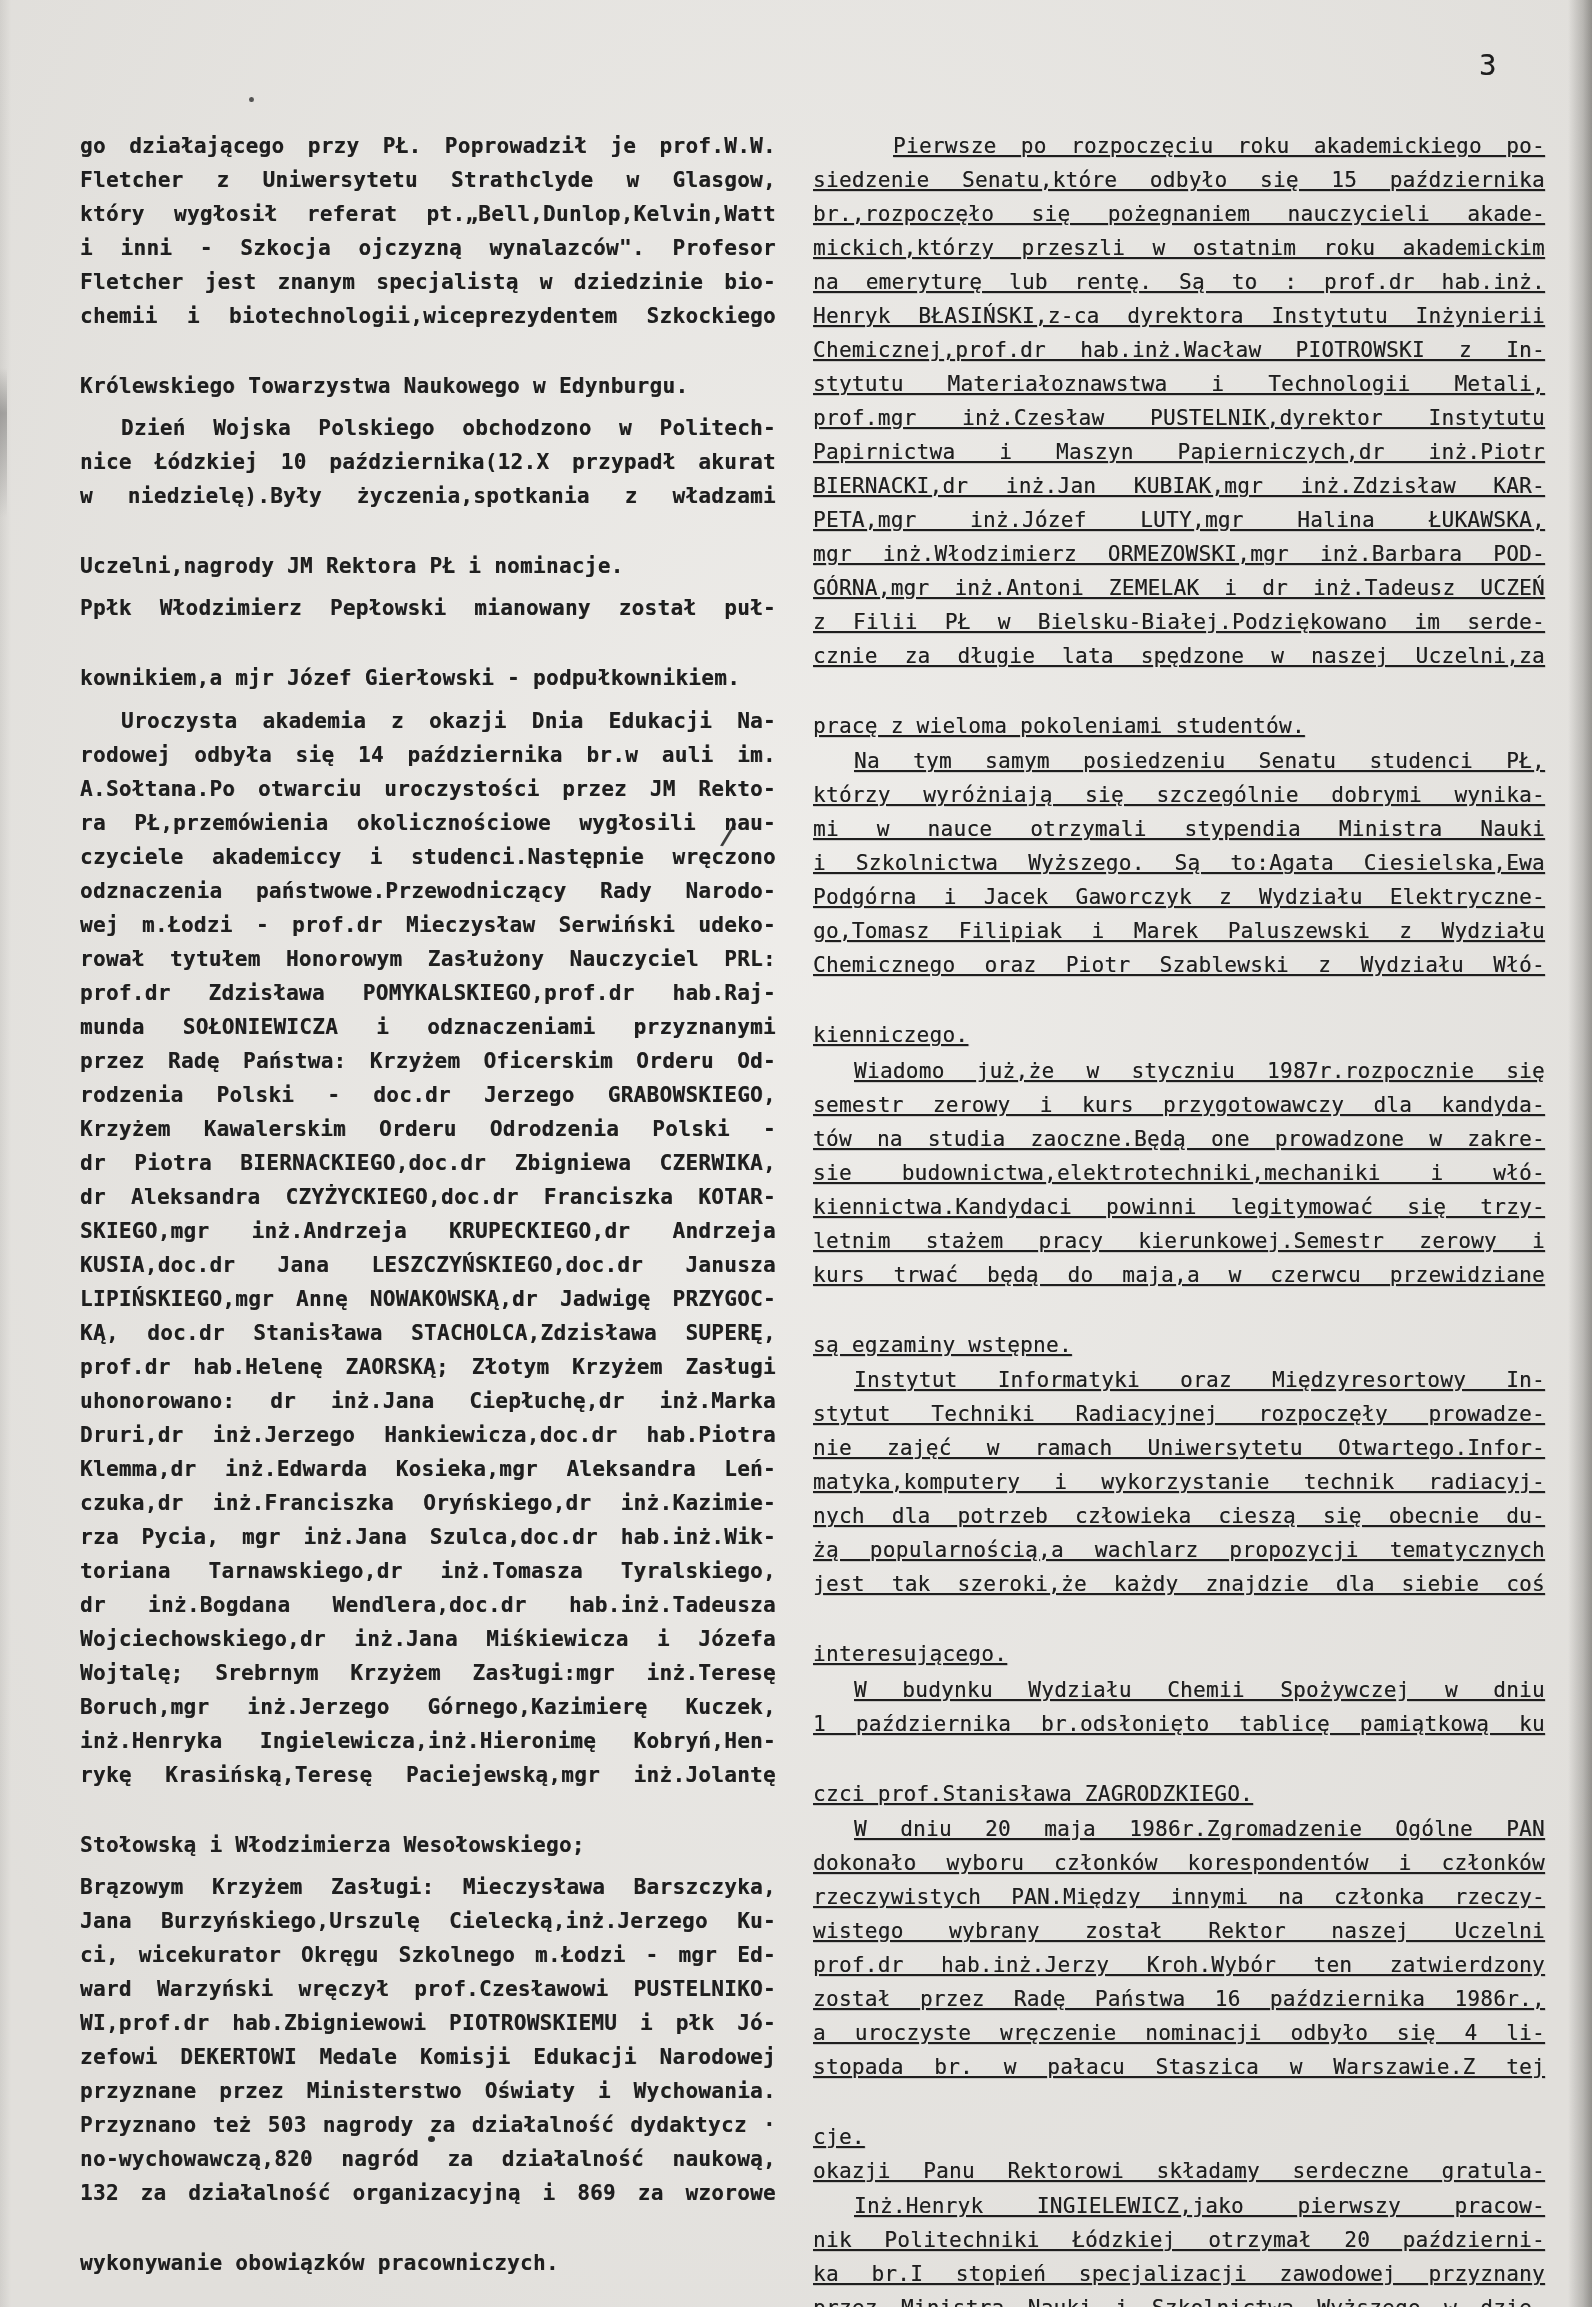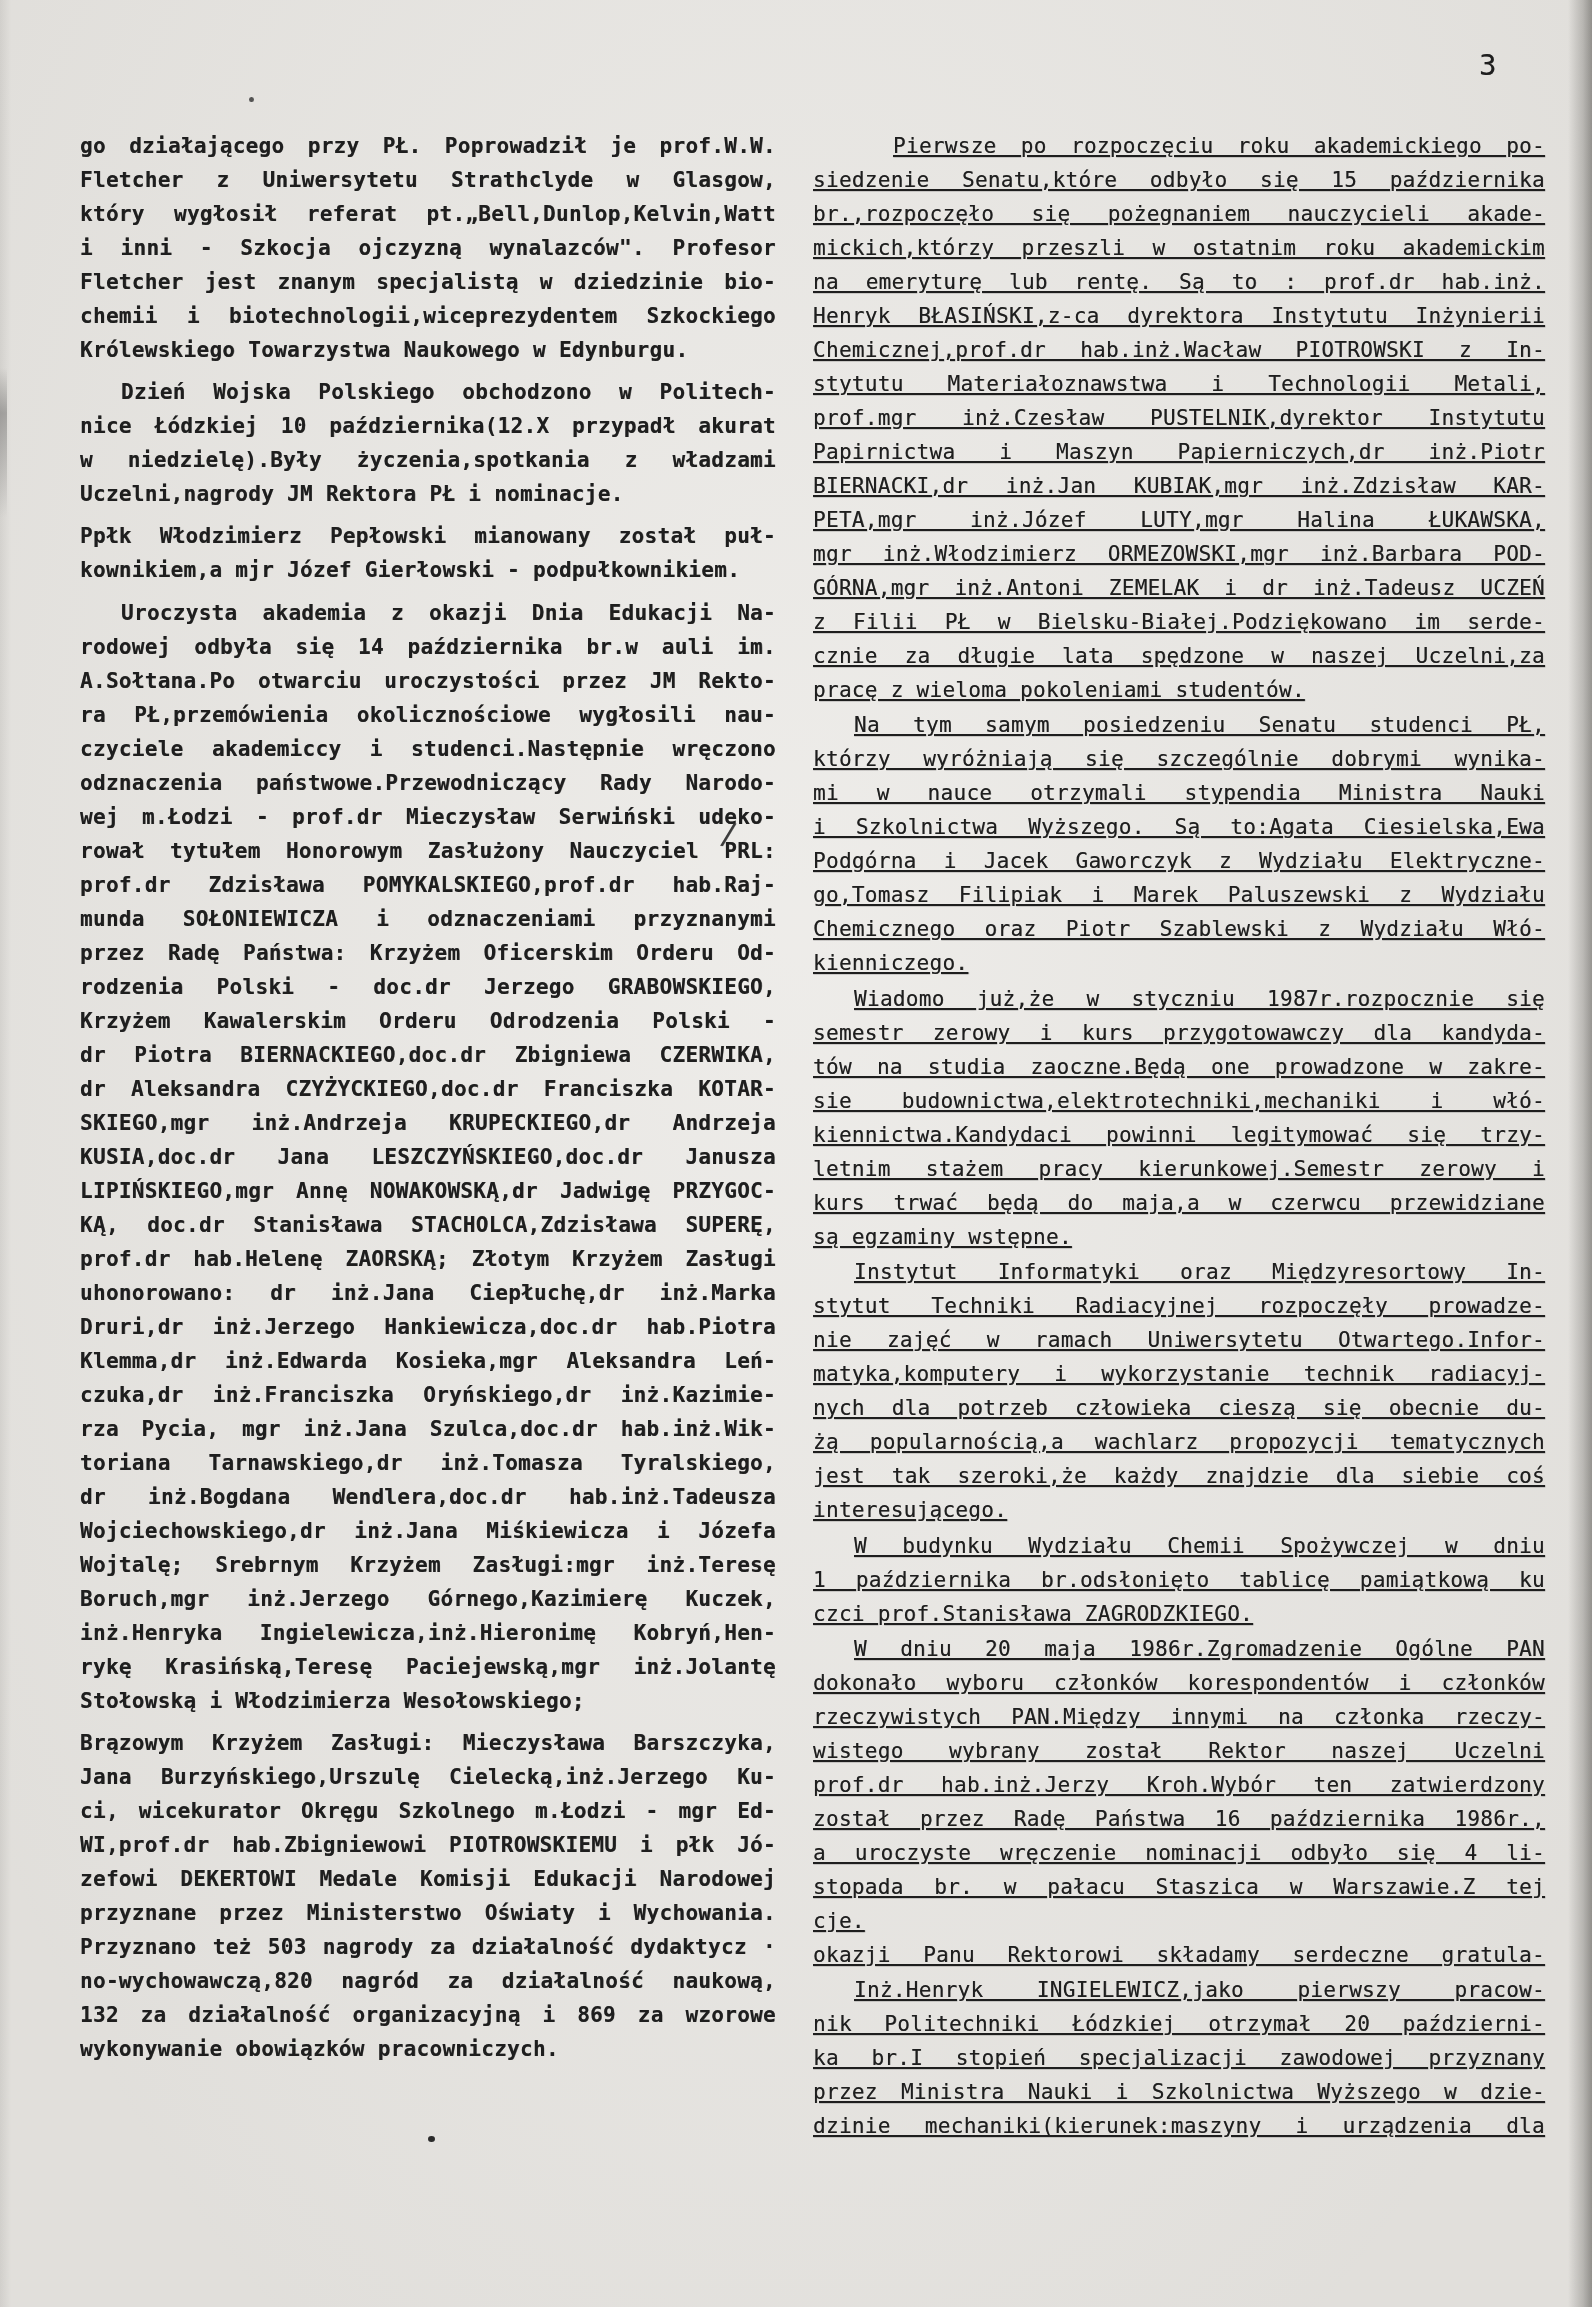--- a/index.html
+++ b/index.html
@@ -22,21 +22,21 @@
   .col-right{left:813px;width:732px;text-decoration:underline;}
   .line{
     font-size:21px;
     line-height:34px;
     text-align:justify;
     text-align-last:justify;
     text-justify:inter-word;
     text-shadow:0.3px 0.3px 0.4px rgba(25,25,25,0.55);
     letter-spacing:0.3px;
   }
-  .line.last{text-align-last:left;}
+  .line.last{text-align-last:left;margin-top:36px;}
   .block[data-indent="1"] .line:first-child{text-indent:41px;}
   .block[data-indent="2"] .line:first-child{text-indent:80px;}
   .col-left .block + .block{margin-top:8.2px;}
   .col-right .block + .block{margin-top:1.4px;}
   .page-number{
     position:absolute;left:1479px;top:50px;
     font-size:29px;line-height:30px;
     text-shadow:0.3px 0.3px 0.4px rgba(25,25,25,0.5);
   }
   .speck-top{
@@ -121,20 +121,21 @@
       <div class="line">Wojtalę; Srebrnym Krzyżem Zasługi:mgr inż.Teresę</div>
       <div class="line">Boruch,mgr inż.Jerzego Górnego,Kazimierę Kuczek,</div>
       <div class="line">inż.Henryka Ingielewicza,inż.Hieronimę Kobryń,Hen-</div>
       <div class="line">rykę Krasińską,Teresę Paciejewską,mgr inż.Jolantę</div>
       <div class="line last">Stołowską i Włodzimierza Wesołowskiego;</div>
     </div>
     <div class="block" data-indent="0">
       <div class="line">Brązowym Krzyżem Zasługi: Mieczysława Barszczyka,</div>
       <div class="line">Jana Burzyńskiego,Urszulę Cielecką,inż.Jerzego Ku-</div>
       <div class="line">ci, wicekurator Okręgu Szkolnego m.Łodzi - mgr Ed-</div>
+      <div class="line">ward Warzyński wręczył prof.Czesławowi PUSTELNIKO-</div>
       <div class="line">WI,prof.dr hab.Zbigniewowi PIOTROWSKIEMU i płk Jó-</div>
       <div class="line">zefowi DEKERTOWI Medale Komisji Edukacji Narodowej</div>
       <div class="line">przyznane przez Ministerstwo Oświaty i Wychowania.</div>
       <div class="line">Przyznano też 503 nagrody za działalność dydaktycz ·</div>
       <div class="line">no-wychowawczą,820 nagród za działalność naukową,</div>
       <div class="line">132 za działalność organizacyjną i 869 za wzorowe</div>
       <div class="line last">wykonywanie obowiązków pracowniczych.</div>
     </div>
   </div>
 <div class="col col-right">

